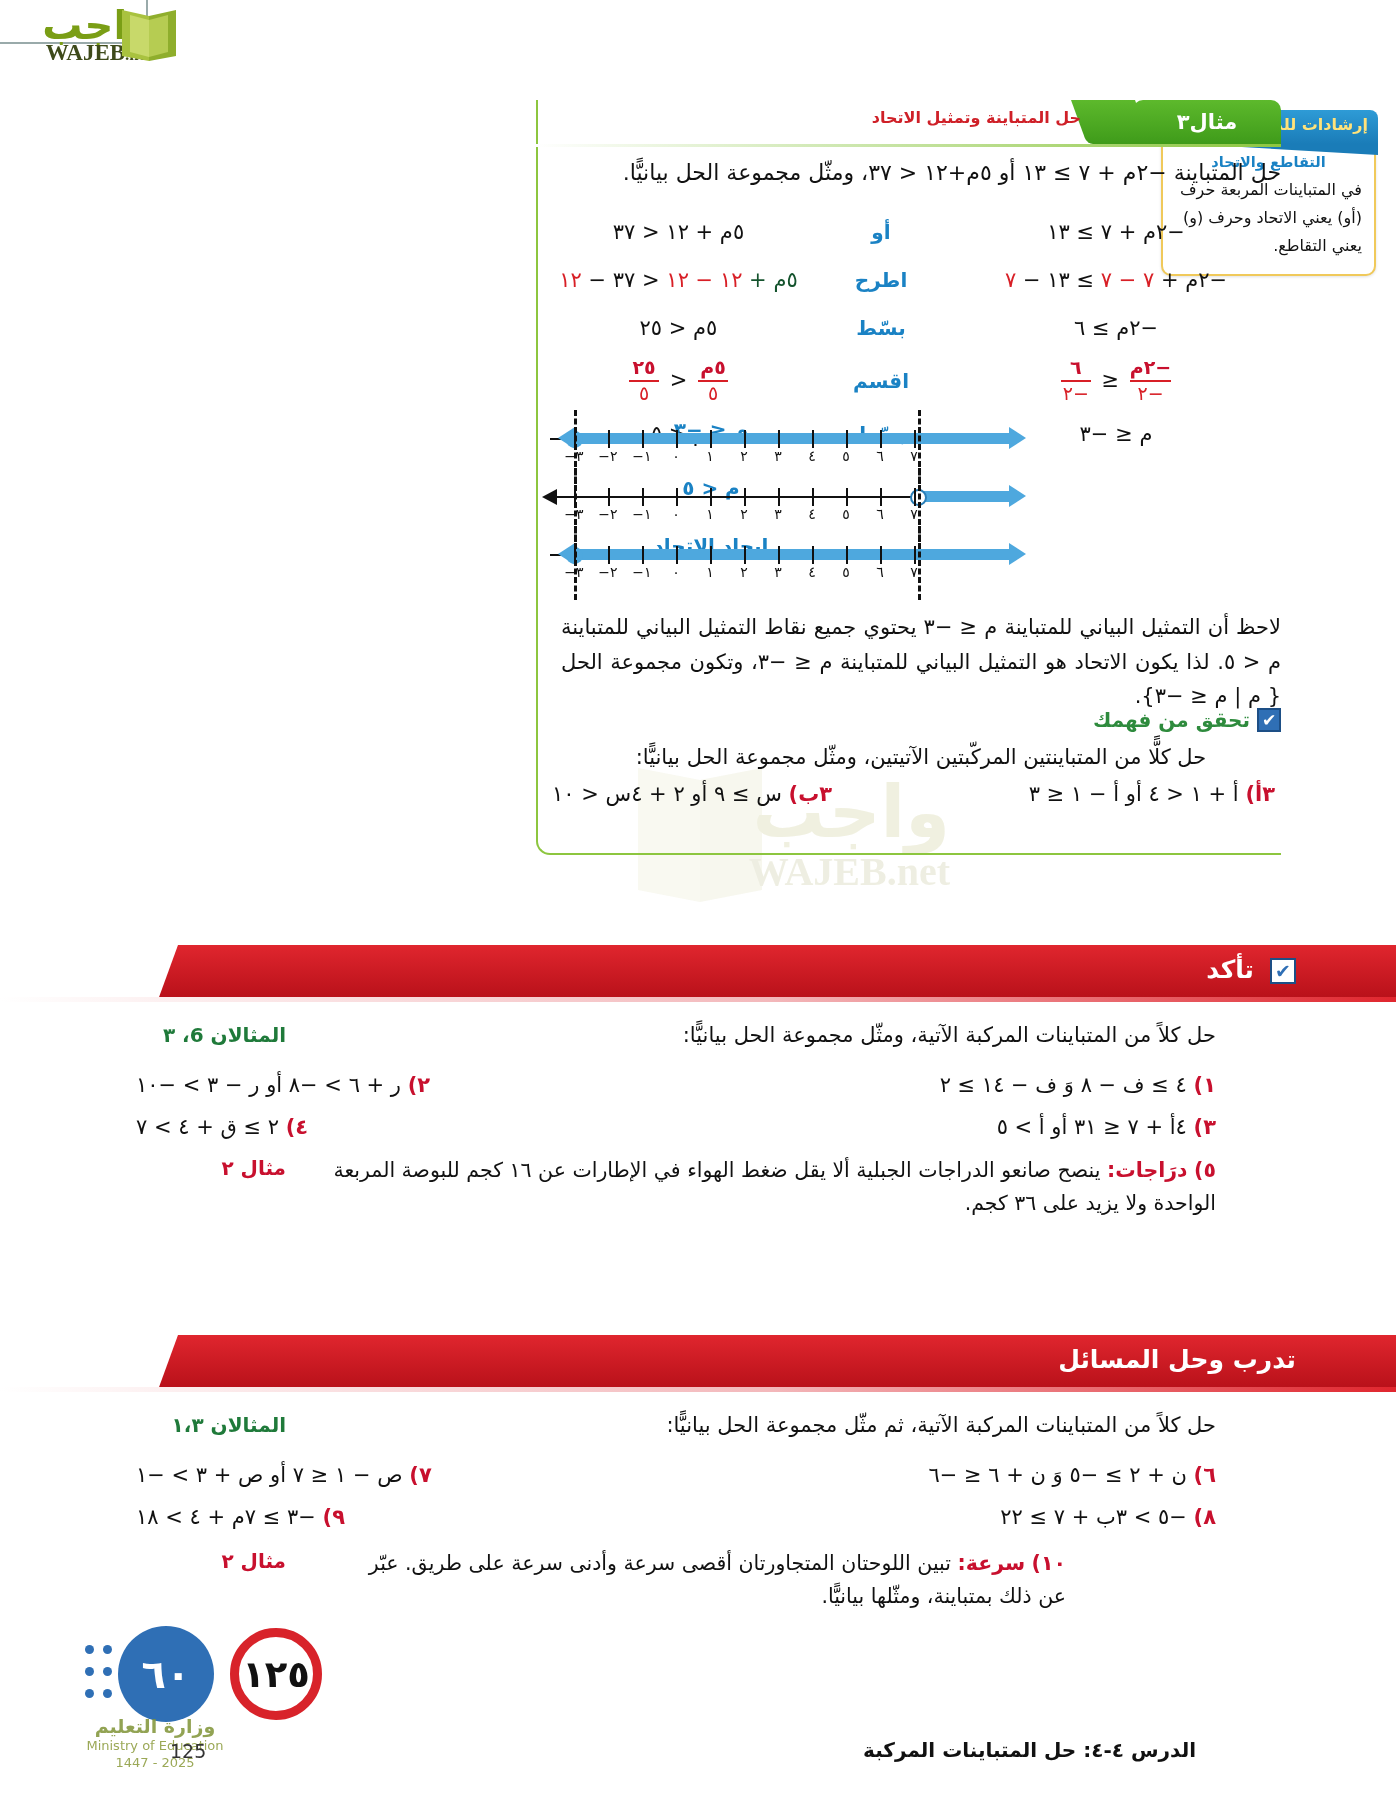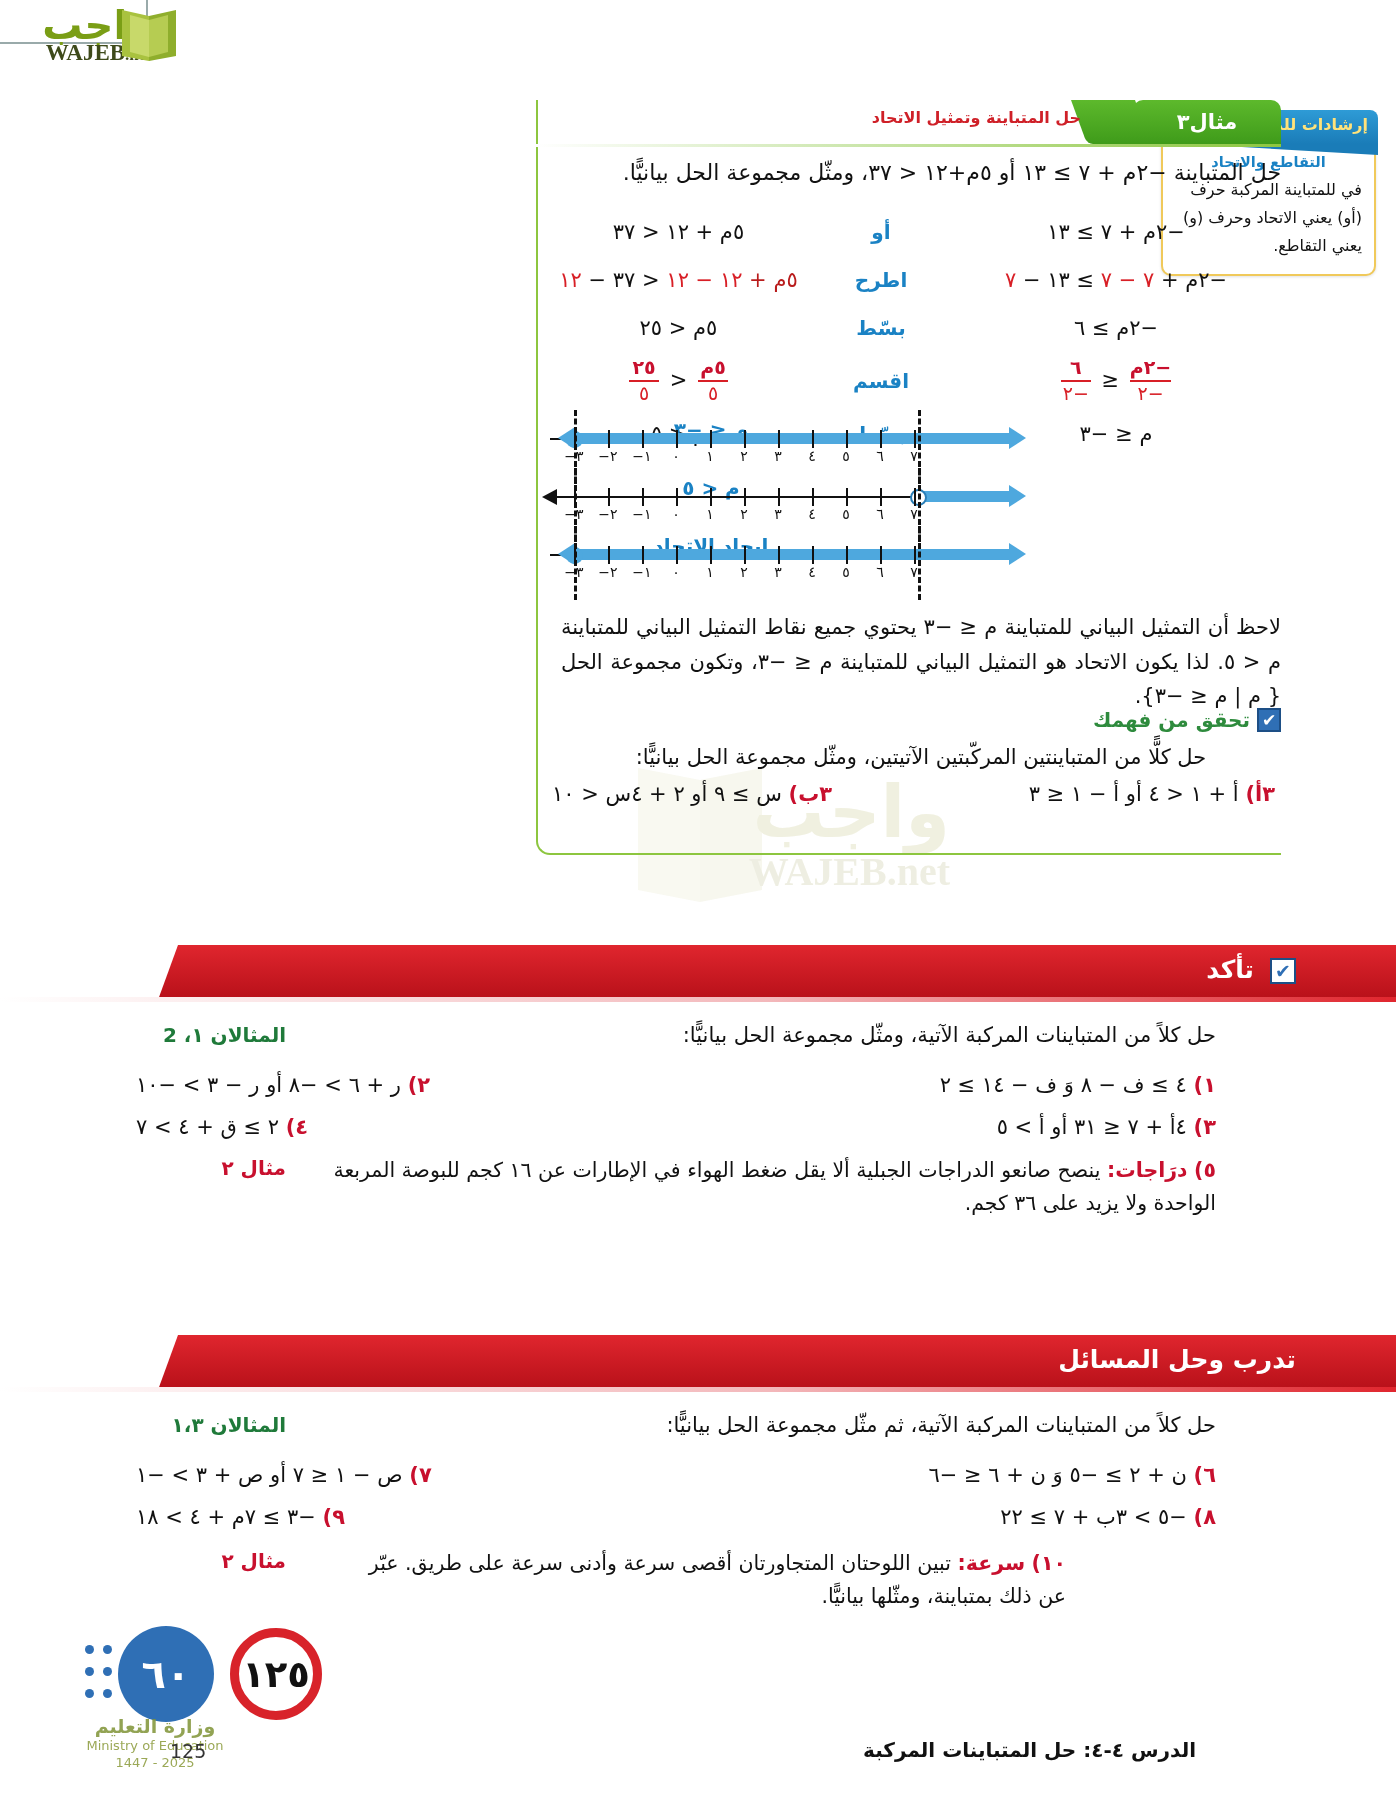--- a/index.html
+++ b/index.html
@@ -230,21 +230,21 @@
   <div style="position:absolute; right:20px; top:112px; width:215px;">
     <div style="position:relative; background:#fff; border:2px solid #f0c95a; border-radius:10px; padding:40px 12px 14px 12px; min-height:148px; box-shadow:0 1px 3px rgba(0,0,0,.12);">
       <div style="position:absolute; right:-4px; top:-4px; width:206px; height:34px;
                   background:linear-gradient(180deg,#2e9bd6 0%,#1a7cb8 100%);
                   border-radius:8px 8px 0 10px;">
         <div style="position:absolute; right:0; bottom:-11px; width:0; height:0;
                     border-left:188px solid transparent; border-top:11px solid #1a7cb8;"></div>
         <div style="position:absolute; right:10px; top:5px; color:#ffe27a; font-size:16px; font-weight:bold;">إرشادات للدراسة</div>
       </div>
       <div style="color:#1a82c4; font-size:14.5px; font-weight:bold; text-align:center; margin-bottom:6px;">التقاطع والاتحاد</div>
-      <div style="font-size:16px; color:#111; text-align:right; line-height:1.75;">في للمتباينة المركبة حرف (أو) يعني الاتحاد وحرف (و) يعني التقاطع.</div>
+      <div style="font-size:16px; color:#111; text-align:right; line-height:1.75;">في المتباينات المربعة حرف (أو) يعني الاتحاد وحرف (و) يعني التقاطع.</div>
     </div>
   </div>
 
   <div class="example-wrap">
     <div class="ex-border"></div>
 
     <div class="ex-head">
       <div class="ex-tab-skew"></div>
       <div class="ex-tab">مثال٣</div>
       <div class="ex-title">حل المتباينة وتمثيل الاتحاد</div>
@@ -260,21 +260,21 @@
         <div class="dmid">أو</div>
         <div class="dleft">٥م + ١٢ &lt; ٣٧</div>
       </div>
 
       <div class="drow">
         <div class="dright">
           <span style="color:#111;">−٢م + </span><span class="red">٧ − ٧</span><span style="color:#111;"> ≥ ١٣ − </span><span class="red">٧</span>
         </div>
         <div class="dmid">اطرح</div>
         <div class="dleft">
-          <span style="color:#b91c1c;text-align:right;">٥م + </span><span class="red">١٢ − ١٢</span><span style="color:#111;"> &lt; ٣٧ − </span><span class="red">١٢</span>
+          <span style="color:#14532d;text-align:right;">٥م + </span><span class="red">١٢ − ١٢</span><span style="color:#111;"> &lt; ٣٧ − </span><span class="red">١٢</span>
         </div>
       </div>
 
       <div class="drow">
         <div class="dright">−٢م ≥ ٦</div>
         <div class="dmid">بسّط</div>
         <div class="dleft">٥م &lt; ٢٥</div>
       </div>
 
       <div class="drow" style="height:58px;">
@@ -446,21 +446,21 @@
 
   <div class="banner" style="top:945px;">
     <div class="strip"></div>
     <div class="notch"></div>
     <div class="btitle">تأكد</div>
     <div class="bicon">✔</div>
     <div class="underline"></div>
   </div>
 
   <div class="exgrp" style="top:1015px; left:0; width:1396px; height:130px;">
-    <div class="ex-tagline" style="top:8px;">المثالان ١، 2</div>
+    <div class="ex-tagline" style="top:8px;">المثالان 6، ٣</div>
     <div class="ex-prompt" style="top:8px;">حل كلاً من المتباينات المركبة الآتية، ومثّل مجموعة الحل بيانيًّا:</div>
 
     <div class="ex-line" style="top:58px;">
       <div class="ex-item">
         <span class="num">١)</span>
         <span>٤ ≥ ف − ٨ وَ ف − ١٤ ≥ ٢</span>
       </div>
       <div class="ex-item">
         <span class="num">٢)</span>
         <span>ر + ٦ &gt; −٨ أو ر − ٣ &gt; −١٠</span>

